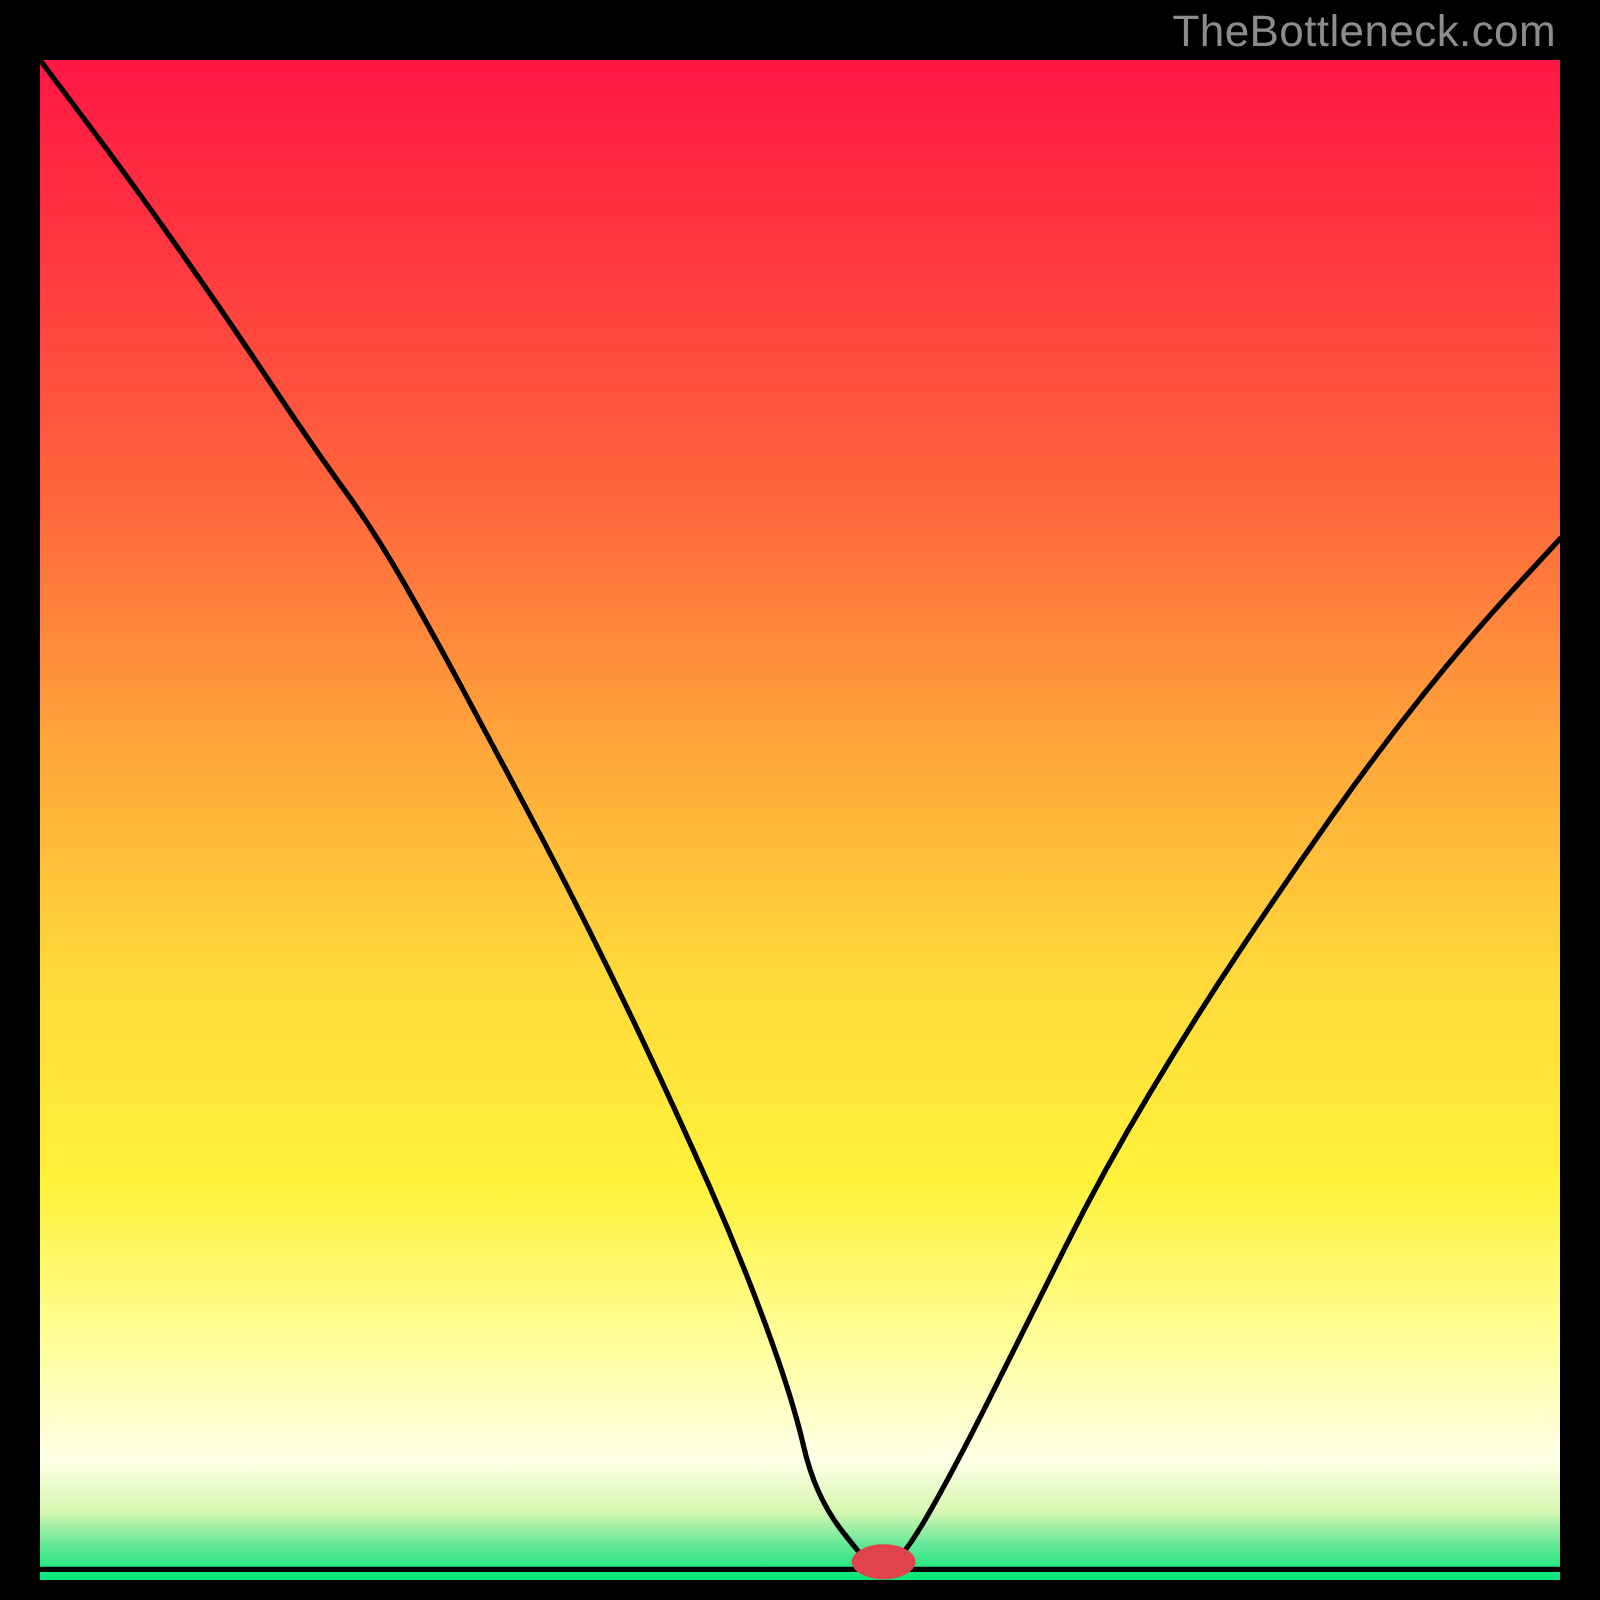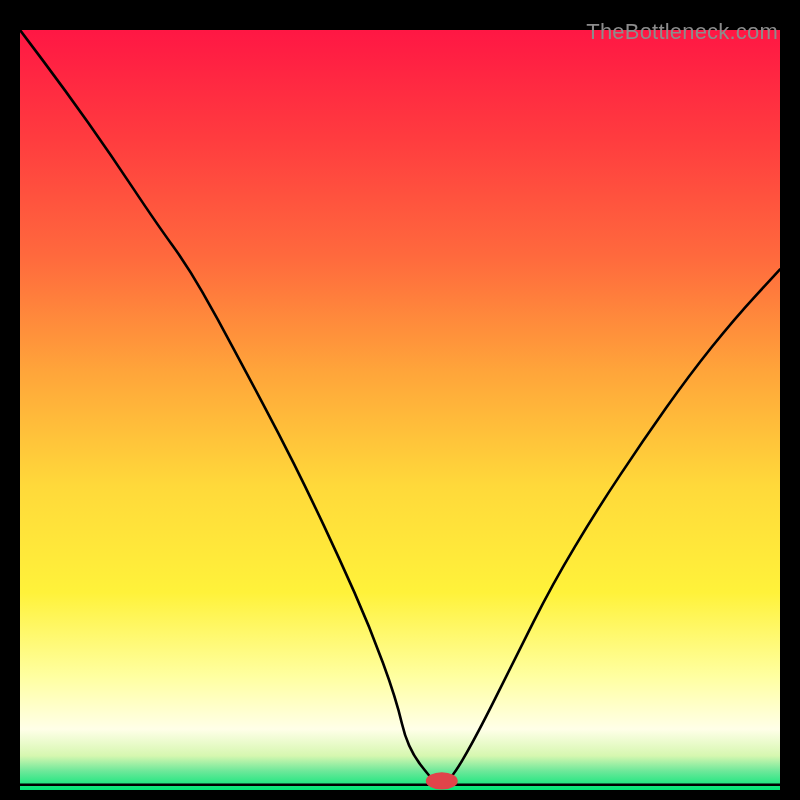--- a/index.html
+++ b/index.html
@@ -21,21 +21,21 @@
   }
   .plot-area {
     position: absolute;
     left: 0;
     top: 0;
     width: 760px;
     height: 760px;
   }
   .watermark {
     position: absolute;
-    top: 19px;
+    top: 3px;
     right: 22px;
     color: #8c8c8c;
     font-size: 22px;
     font-weight: 500;
     letter-spacing: 0.2px;
   }
 </style>
 </head>
 <body>
 

